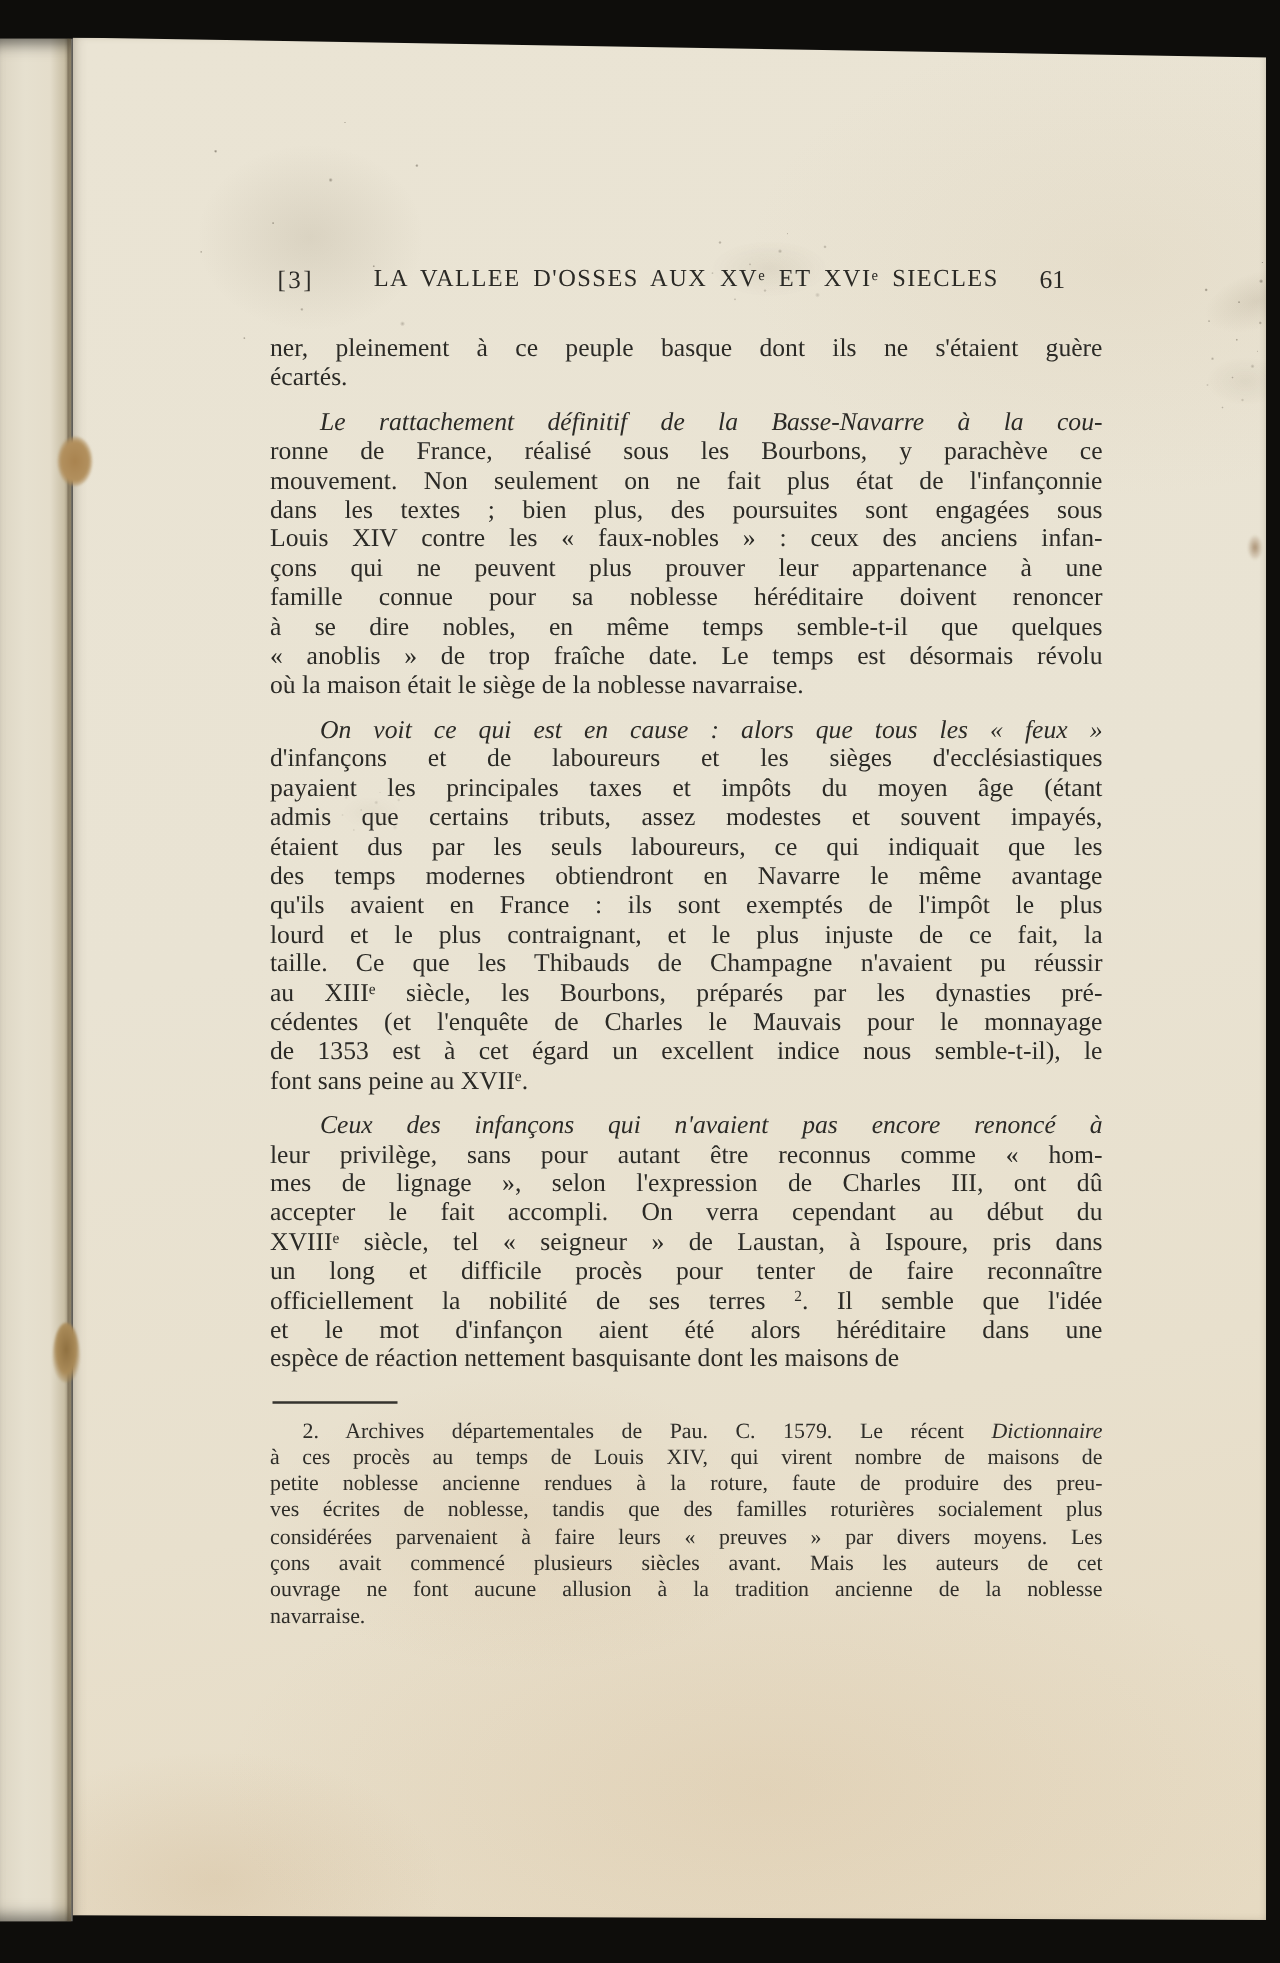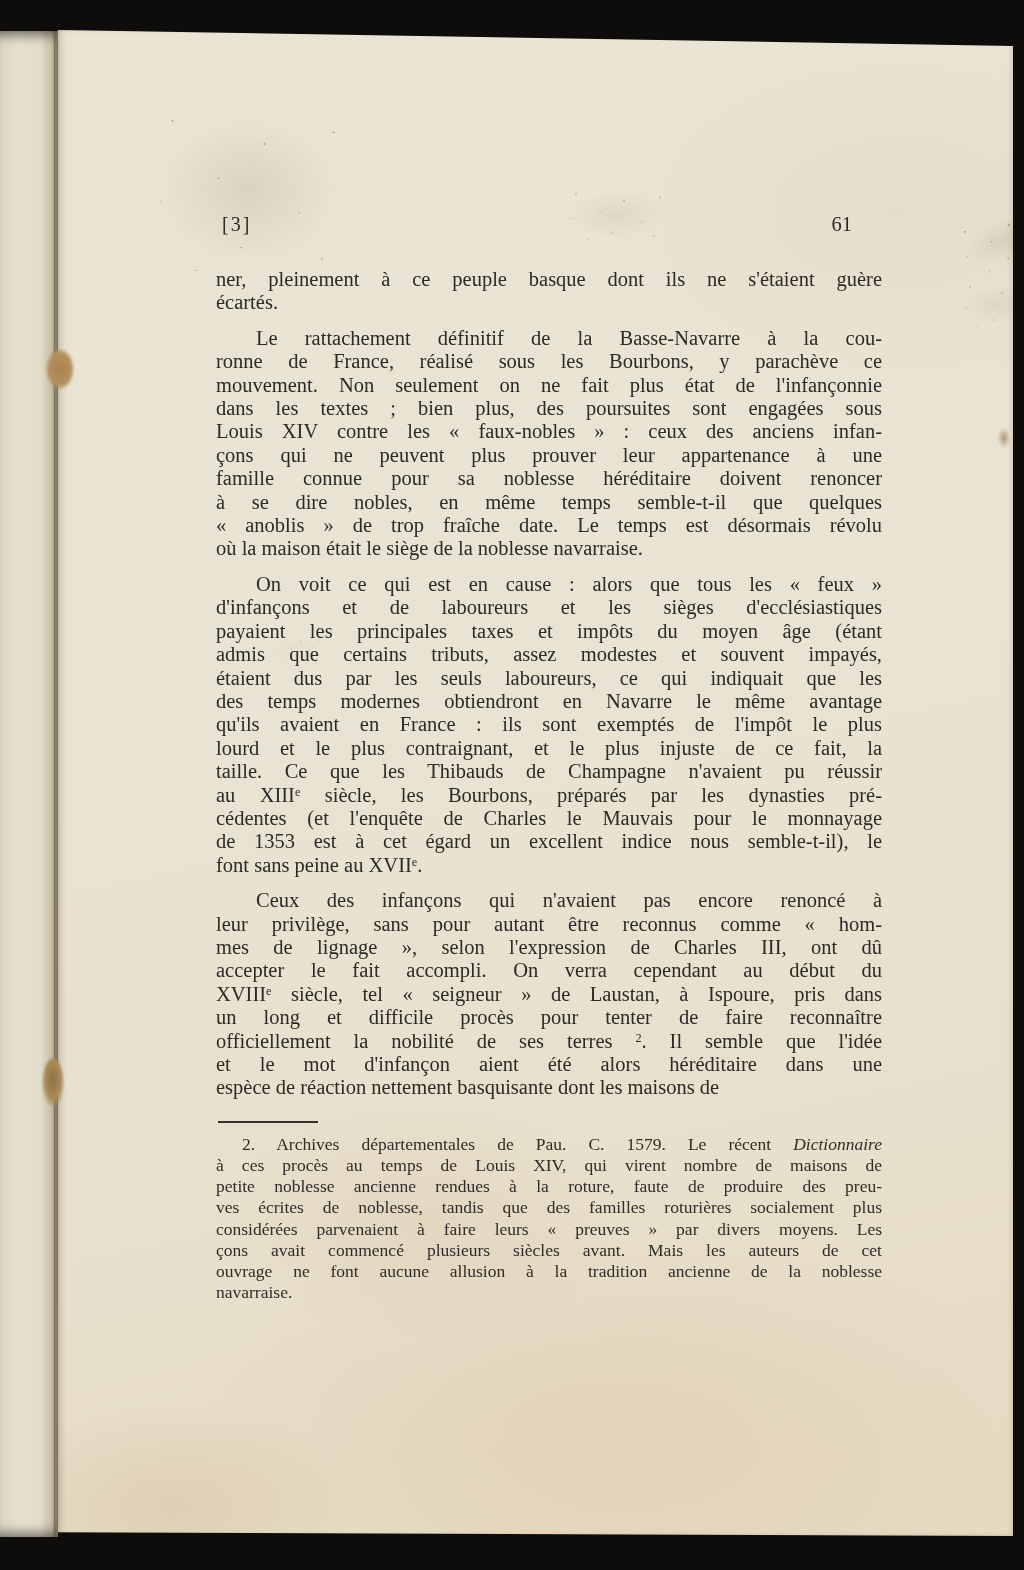--- a/index.html
+++ b/index.html
@@ -79,21 +79,21 @@
   .hdr-title{
     position:absolute;left:50%;transform:translateX(-50%);
     white-space:nowrap;letter-spacing:1.2px;word-spacing:4px;font-size:19.5px;
   }
   .hdr-num{position:absolute;right:30px;font-size:20.5px;}
   .body-text{margin-top:31px;font-size:20.5px;line-height:23.4px;}
   .para{margin:0;}
   .para + .para{margin-top:12px;}
   .line{text-align:justify;text-align-last:justify;}
   .line.last{text-align-last:left;}
-  .para.indent .line:first-child{text-indent:40px;}
+  .para.indent .line:first-child{text-indent:40px;font-style:italic;}
   .sup{font-size:60%;position:relative;top:-0.45em;line-height:0;}
   .footnote-rule{
     width:100px;height:0;border-top:2.5px solid #35332e;
     margin:21px 0 0 2px;
   }
   .footnote{
     margin-top:11px;font-size:17.5px;line-height:21.2px;color:#2e2d29;
   }
   .footnote .line:first-child{text-indent:26px;}
   i{font-style:italic;}
@@ -109,20 +109,21 @@
     <div class="speckle sp-a"></div>
     <div class="speckle sp-b"></div>
     <div class="speckle sp-c"></div>
     <div class="speckle sp-d"></div>
     <div class="speckle sp-e"></div>
     <div class="blob-3 blob"></div>
 
     <div class="content">
       <div class="running-header">
         <span class="hdr-marker">[3]</span>
+        <span class="hdr-title">LA VALLEE D'OSSES AUX XV<span class="sup">e</span> ET XVI<span class="sup">e</span> SIECLES</span>
         <span class="hdr-num">61</span>
       </div>
 
       <div class="body-text" id="paragraphs">
           <div class="para">
             <div class="line">ner, pleinement à ce peuple basque dont ils ne s'étaient guère</div>
             <div class="line last">écartés.</div>
           </div>
           <div class="para indent">
             <div class="line">Le rattachement définitif de la Basse-Navarre à la cou-</div>

